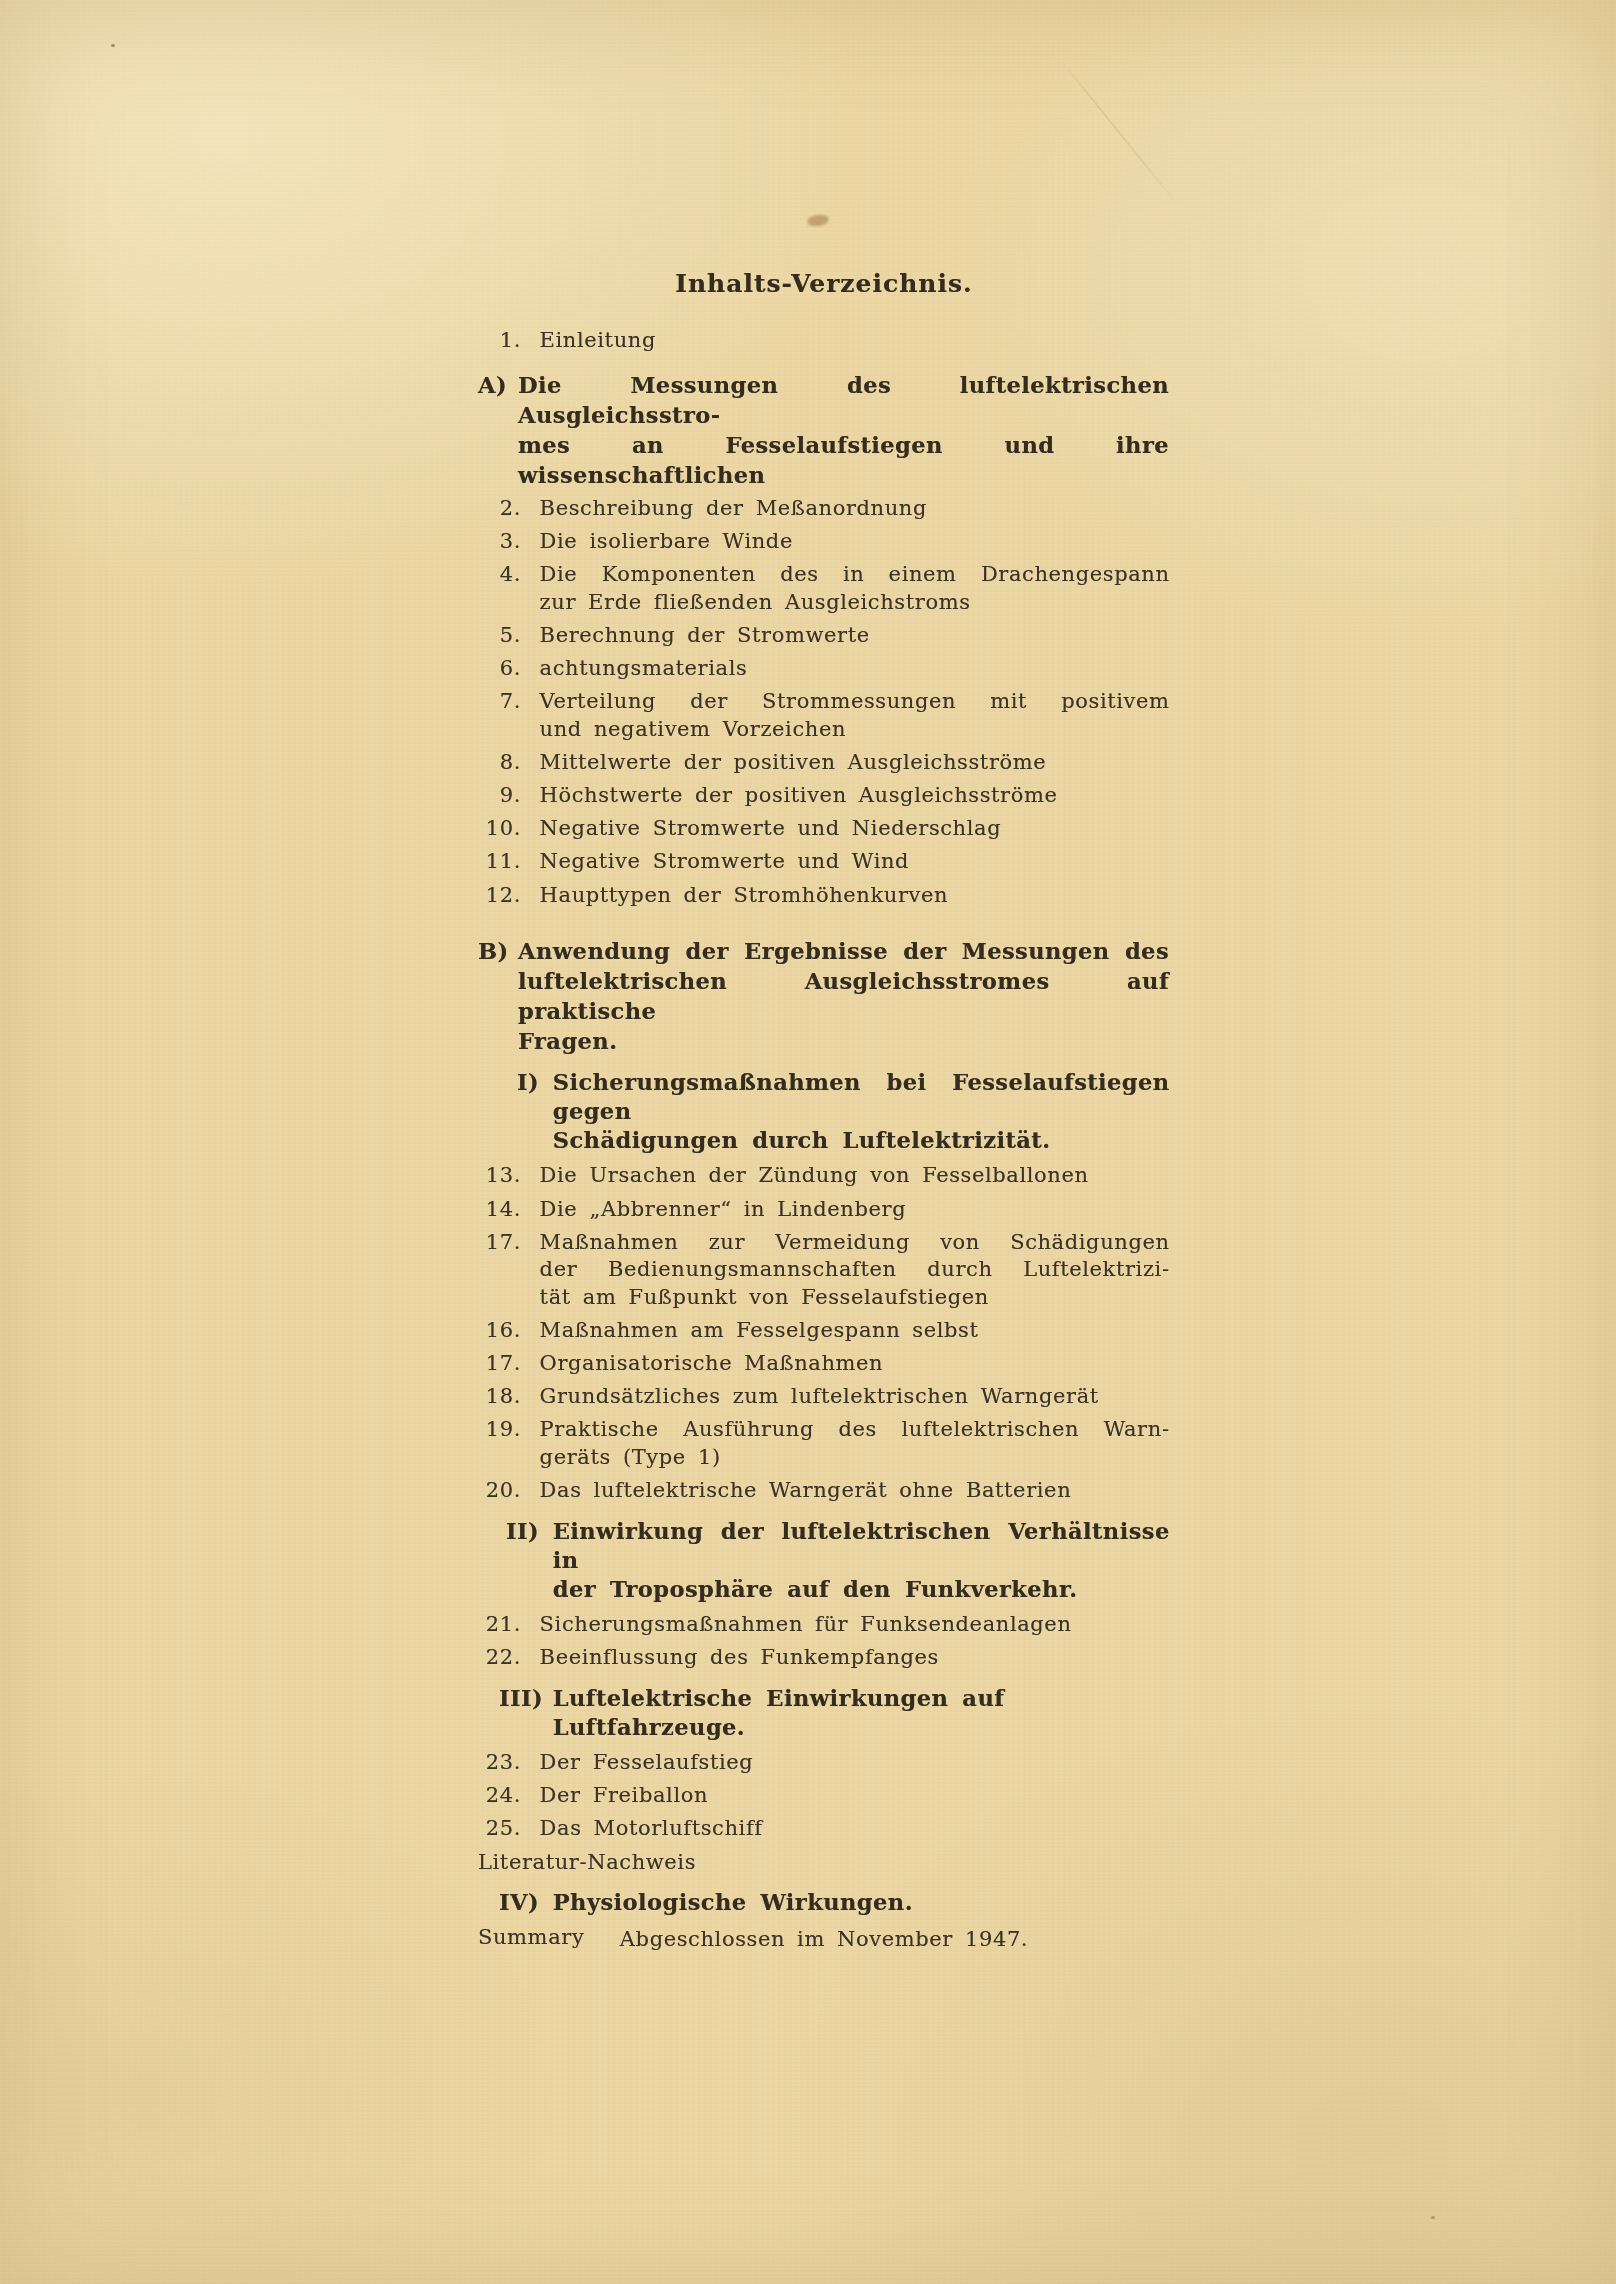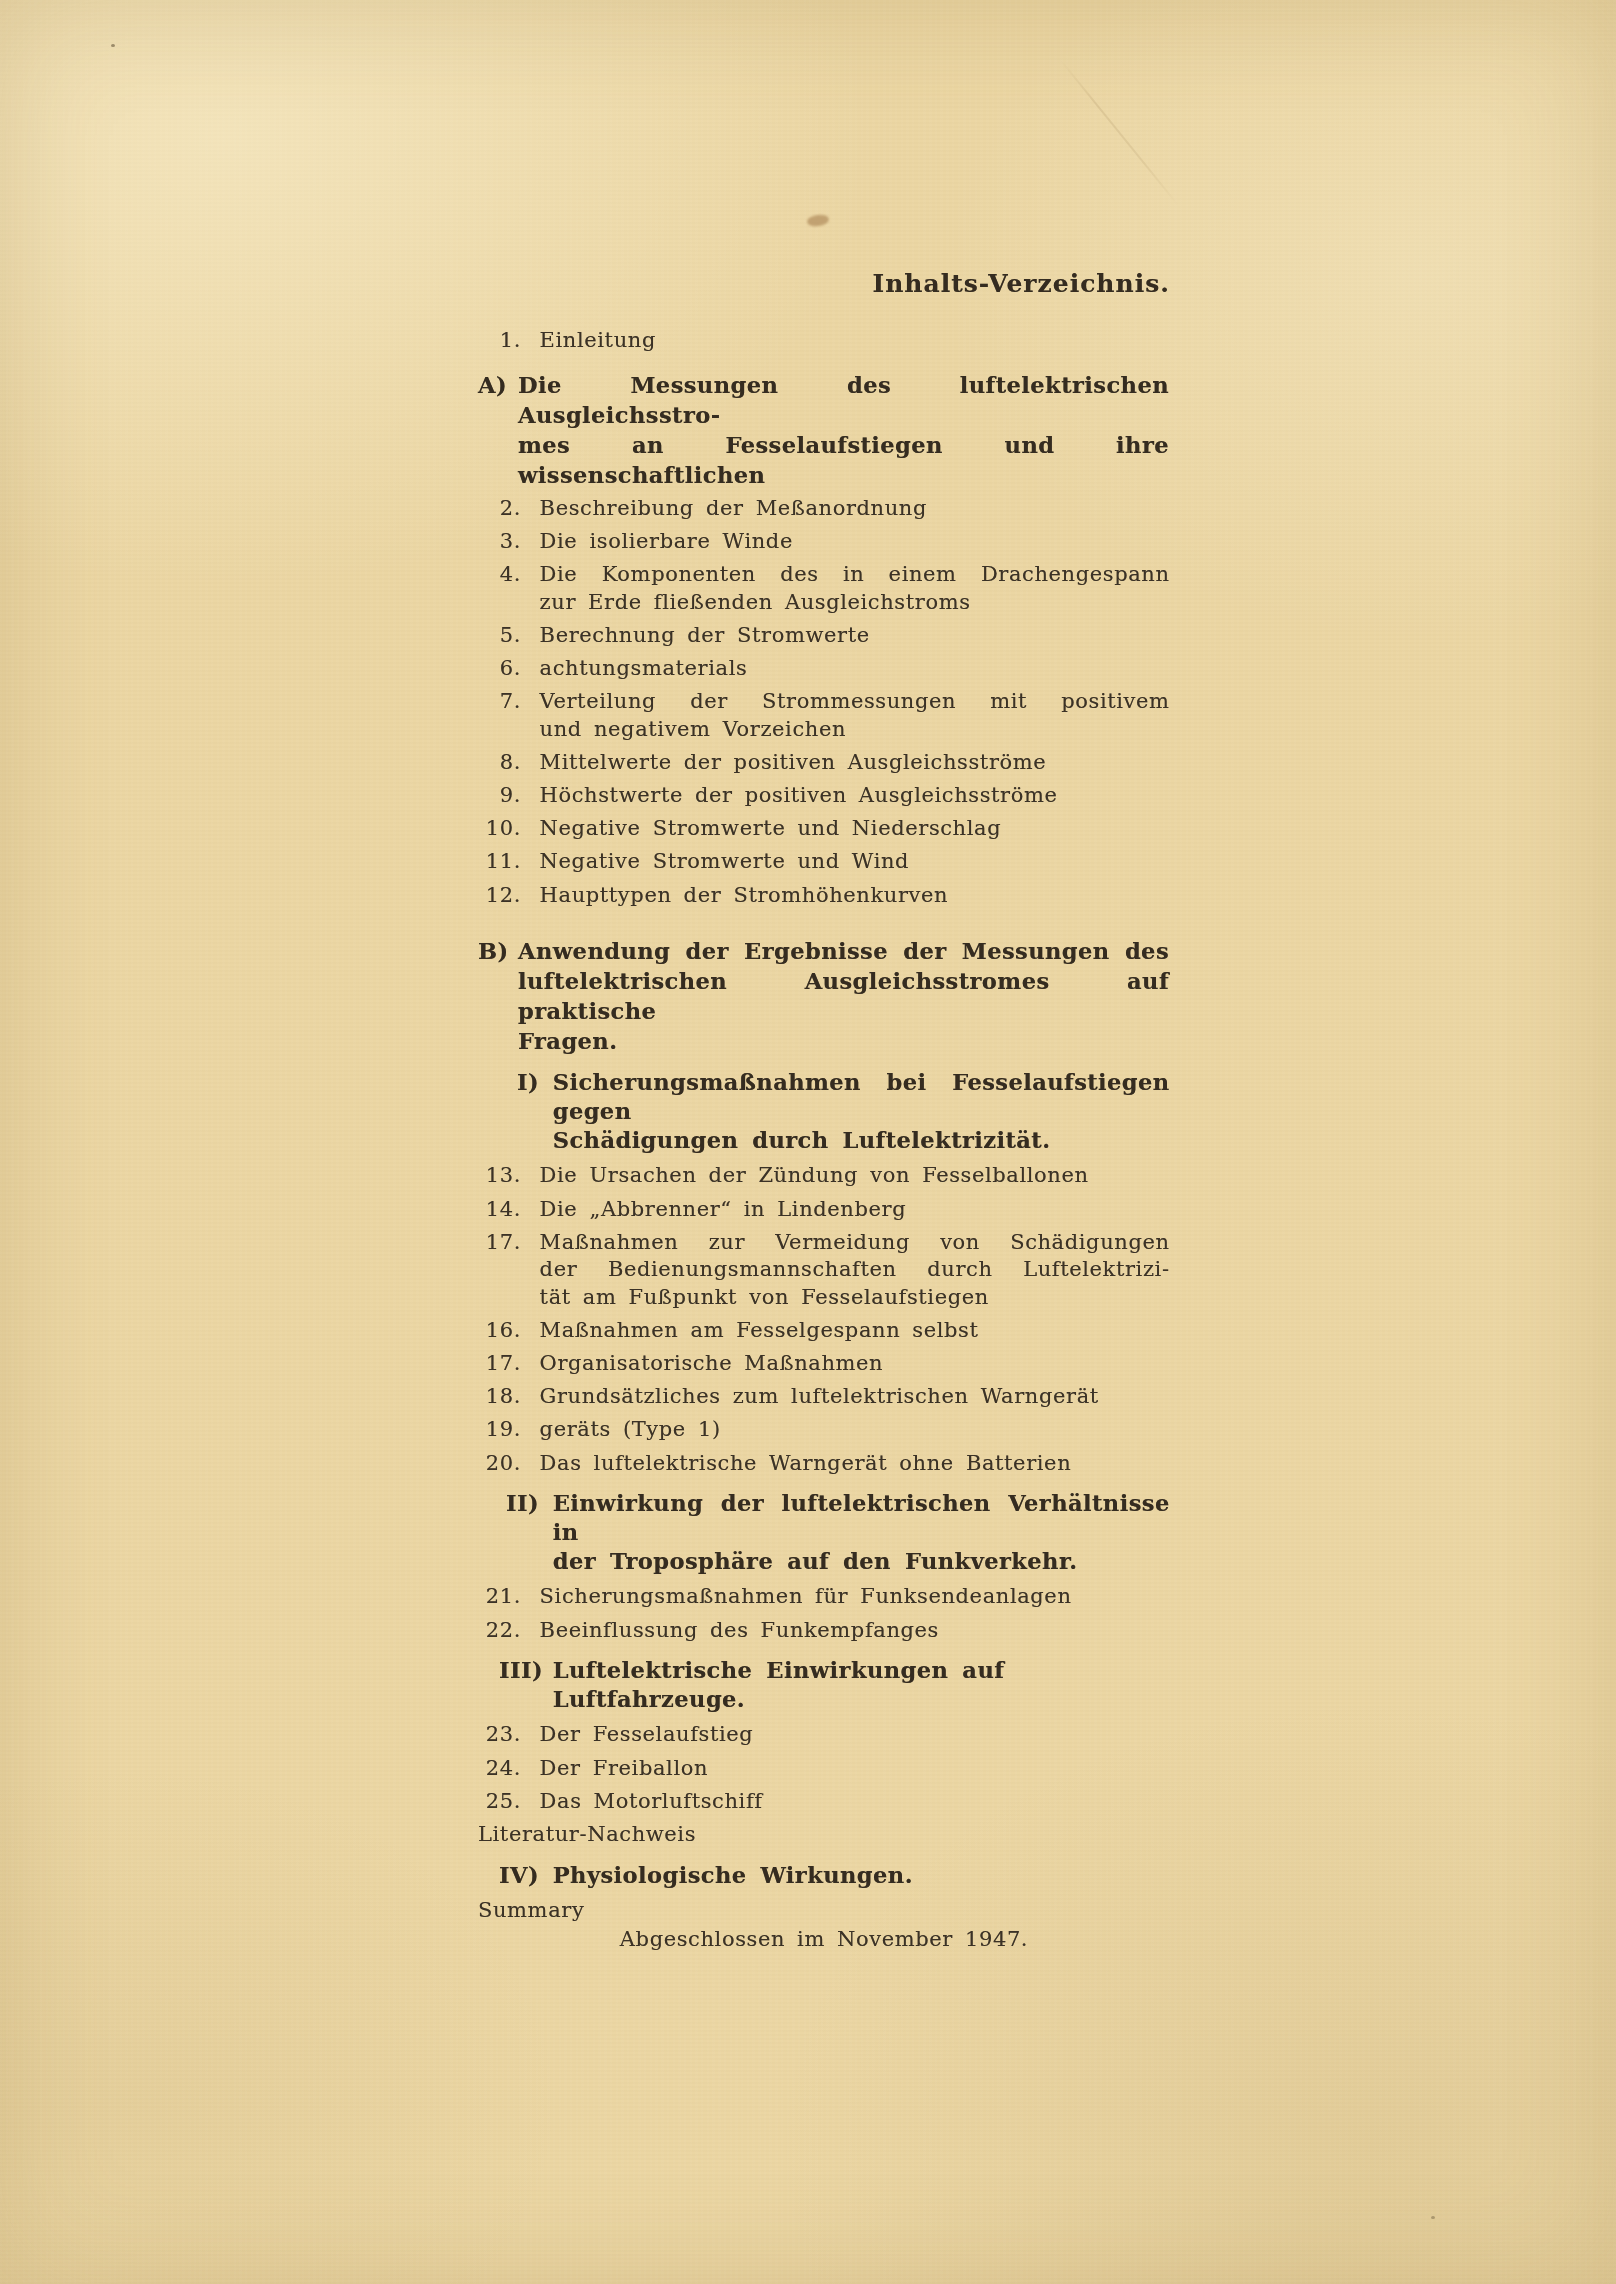--- a/index.html
+++ b/index.html
@@ -17,21 +17,21 @@
       radial-gradient(727px 566px at 8% 92%, rgba(150,120,60,.08), rgba(150,120,60,0) 60%),
       repeating-linear-gradient(0deg, rgba(120,90,40,.020) 0 1.6px, rgba(120,90,40,0) 1.6px 4px),
       repeating-linear-gradient(90deg, rgba(255,255,255,.028) 0 2.4px, rgba(255,255,255,0) 2.4px 5.7px);
     box-shadow: inset 0 0 113px rgba(140,110,50,.20);
     font-family:"DejaVu Serif","Liberation Serif",serif;
     color:#3b3226;
   }
   
   .title{
     position:absolute;left:478px;top:268px;width:692px;
-    text-align:right;font-weight:bold;font-size:25px;line-height:32px;
+    text-align:center;font-weight:bold;font-size:25px;line-height:32px;
     letter-spacing:1px;color:#352c20;
     text-shadow:0 0 0.5px rgba(53,44,32,.55);
   }
   
   .smudge{
     position:absolute;left:807px;top:215px;width:22px;height:11.3px;
     background:#b28e5e;border-radius:50%;
     filter:blur(1.3px);opacity:.72;
     transform:rotate(-8deg);
   }
@@ -246,20 +246,21 @@
     <div class="entry item">
       <span class="num">18.</span>
       <span class="txt">
         <span class="ln">Grundsätzliches zum luftelektrischen Warngerät</span>
       </span>
     </div>
 
     <div class="entry item">
       <span class="num">19.</span>
       <span class="txt">
+        <span class="ln j">Praktische Ausführung des luftelektrischen Warn-</span>
         <span class="ln">geräts (Type 1)</span>
       </span>
     </div>
 
     <div class="entry item">
       <span class="num">20.</span>
       <span class="txt">
         <span class="ln">Das luftelektrische Warngerät ohne Batterien</span>
       </span>
     </div>

